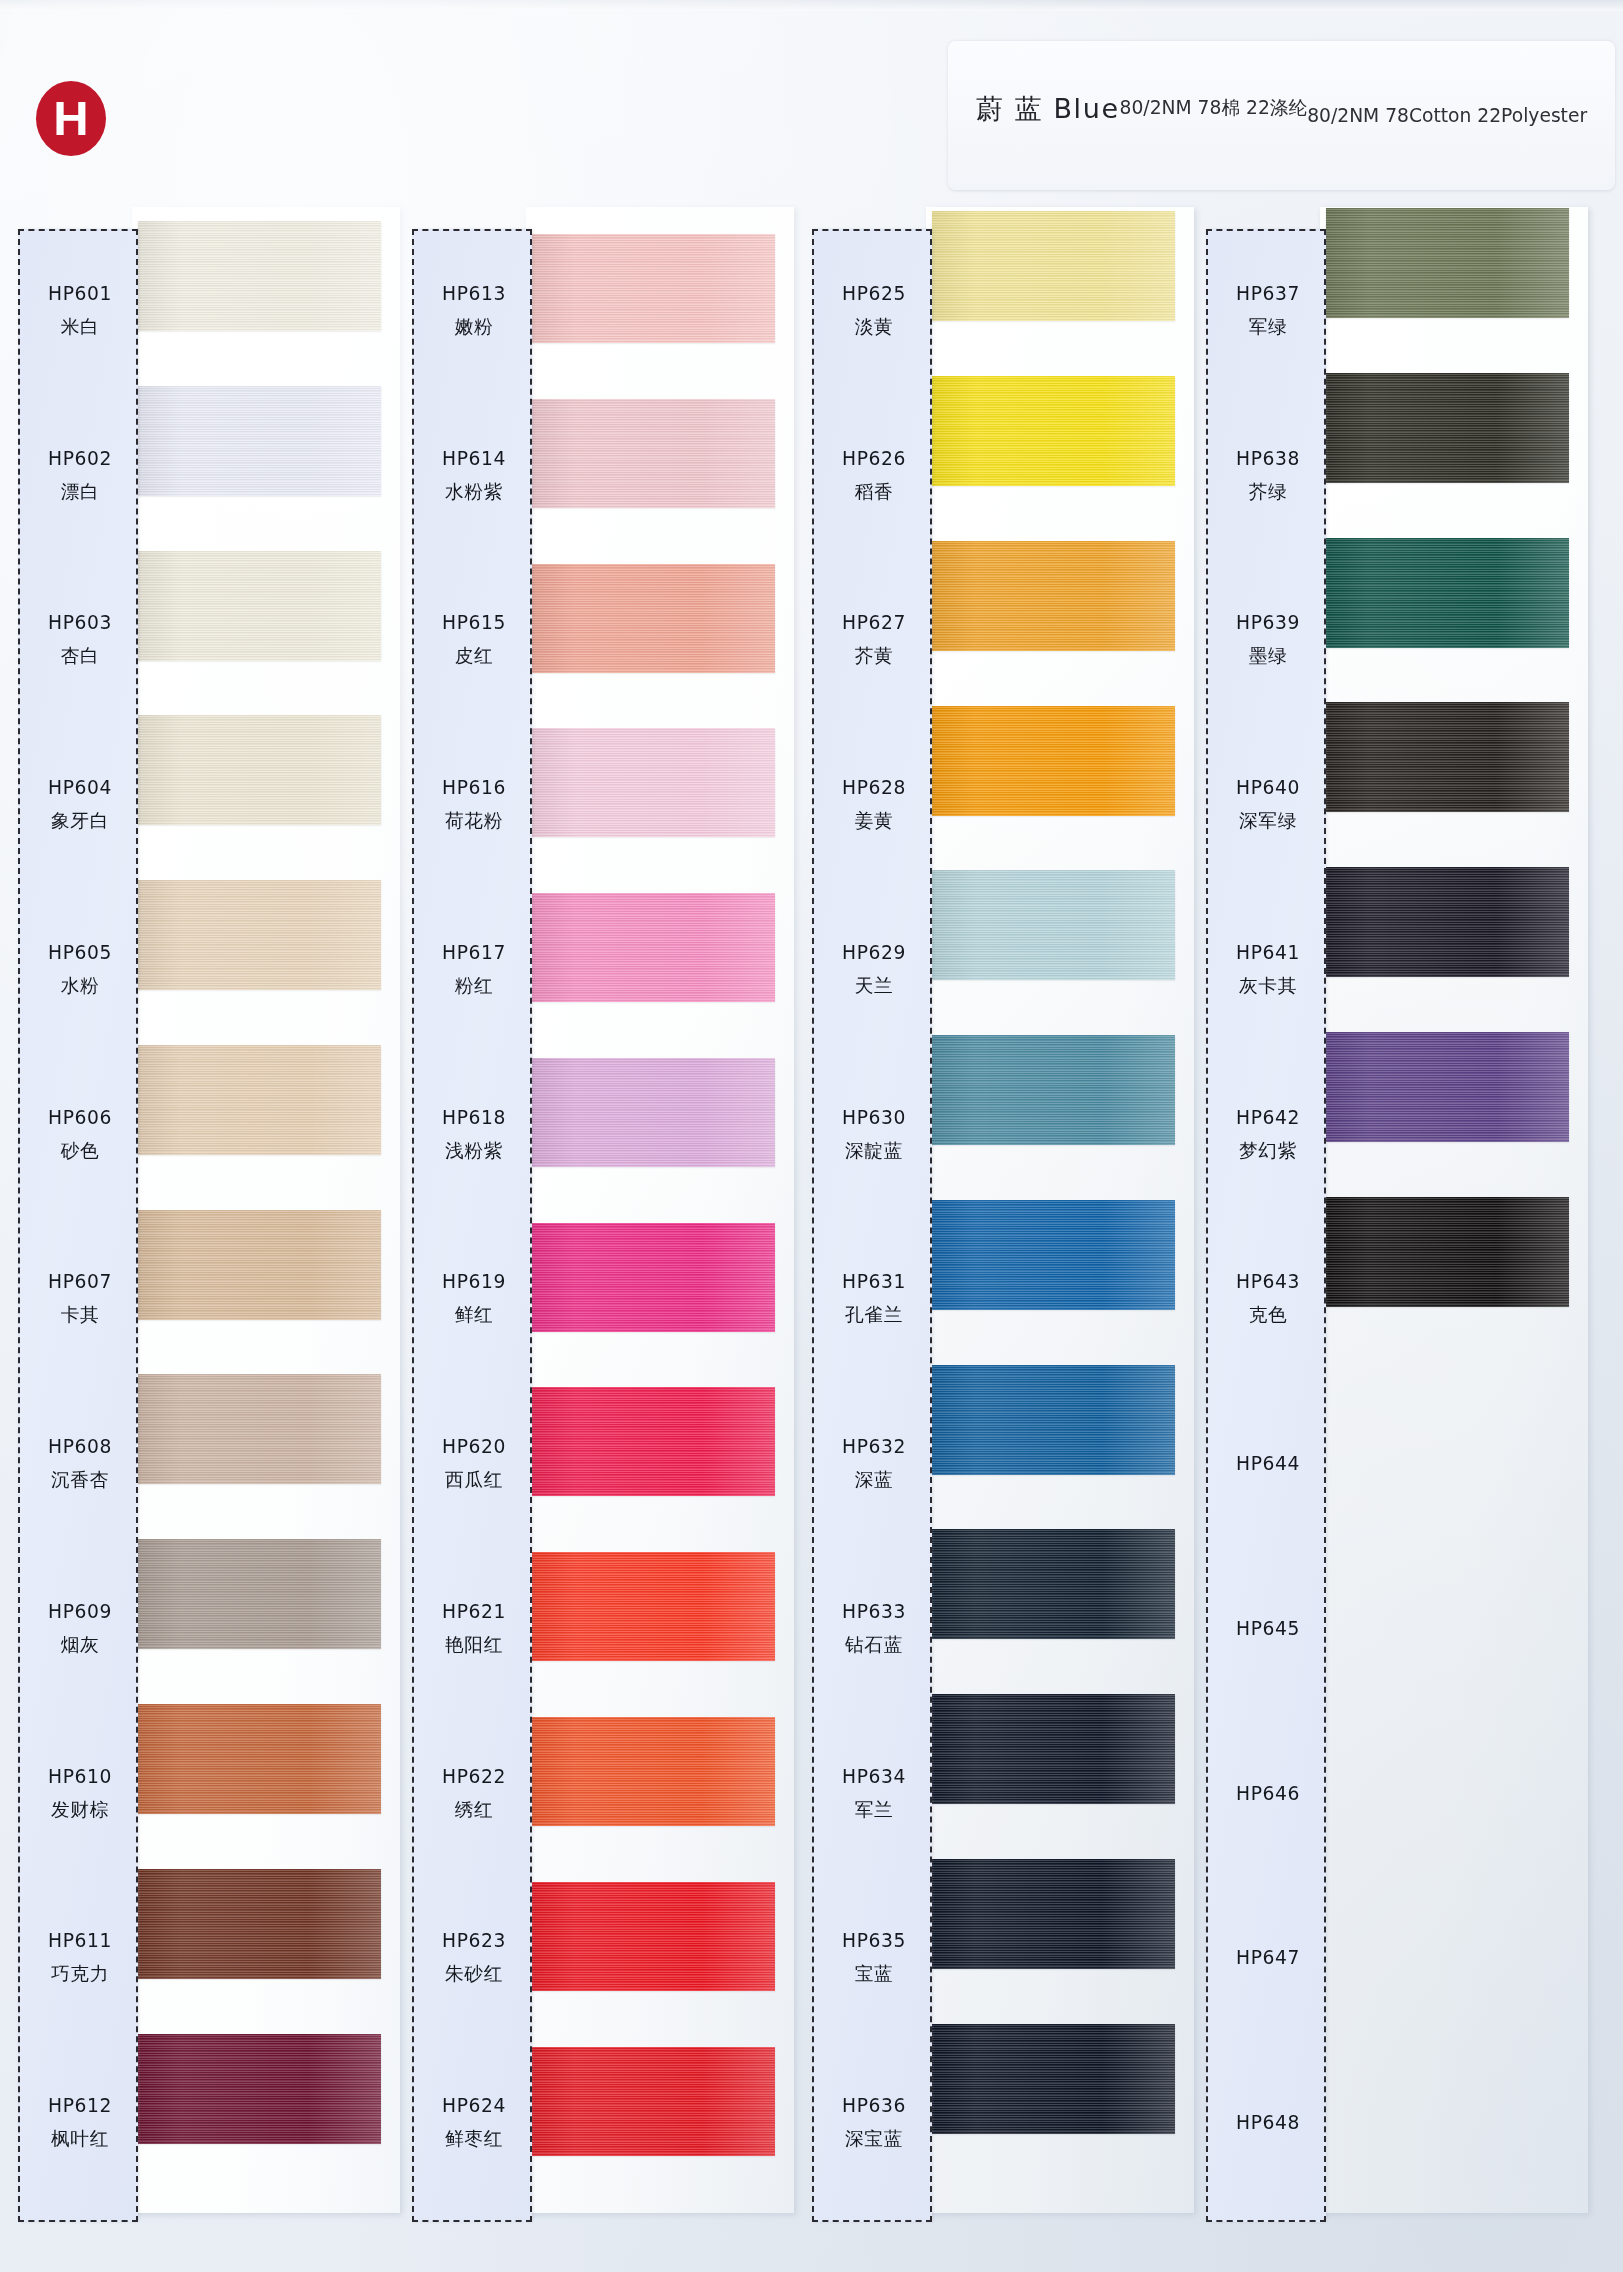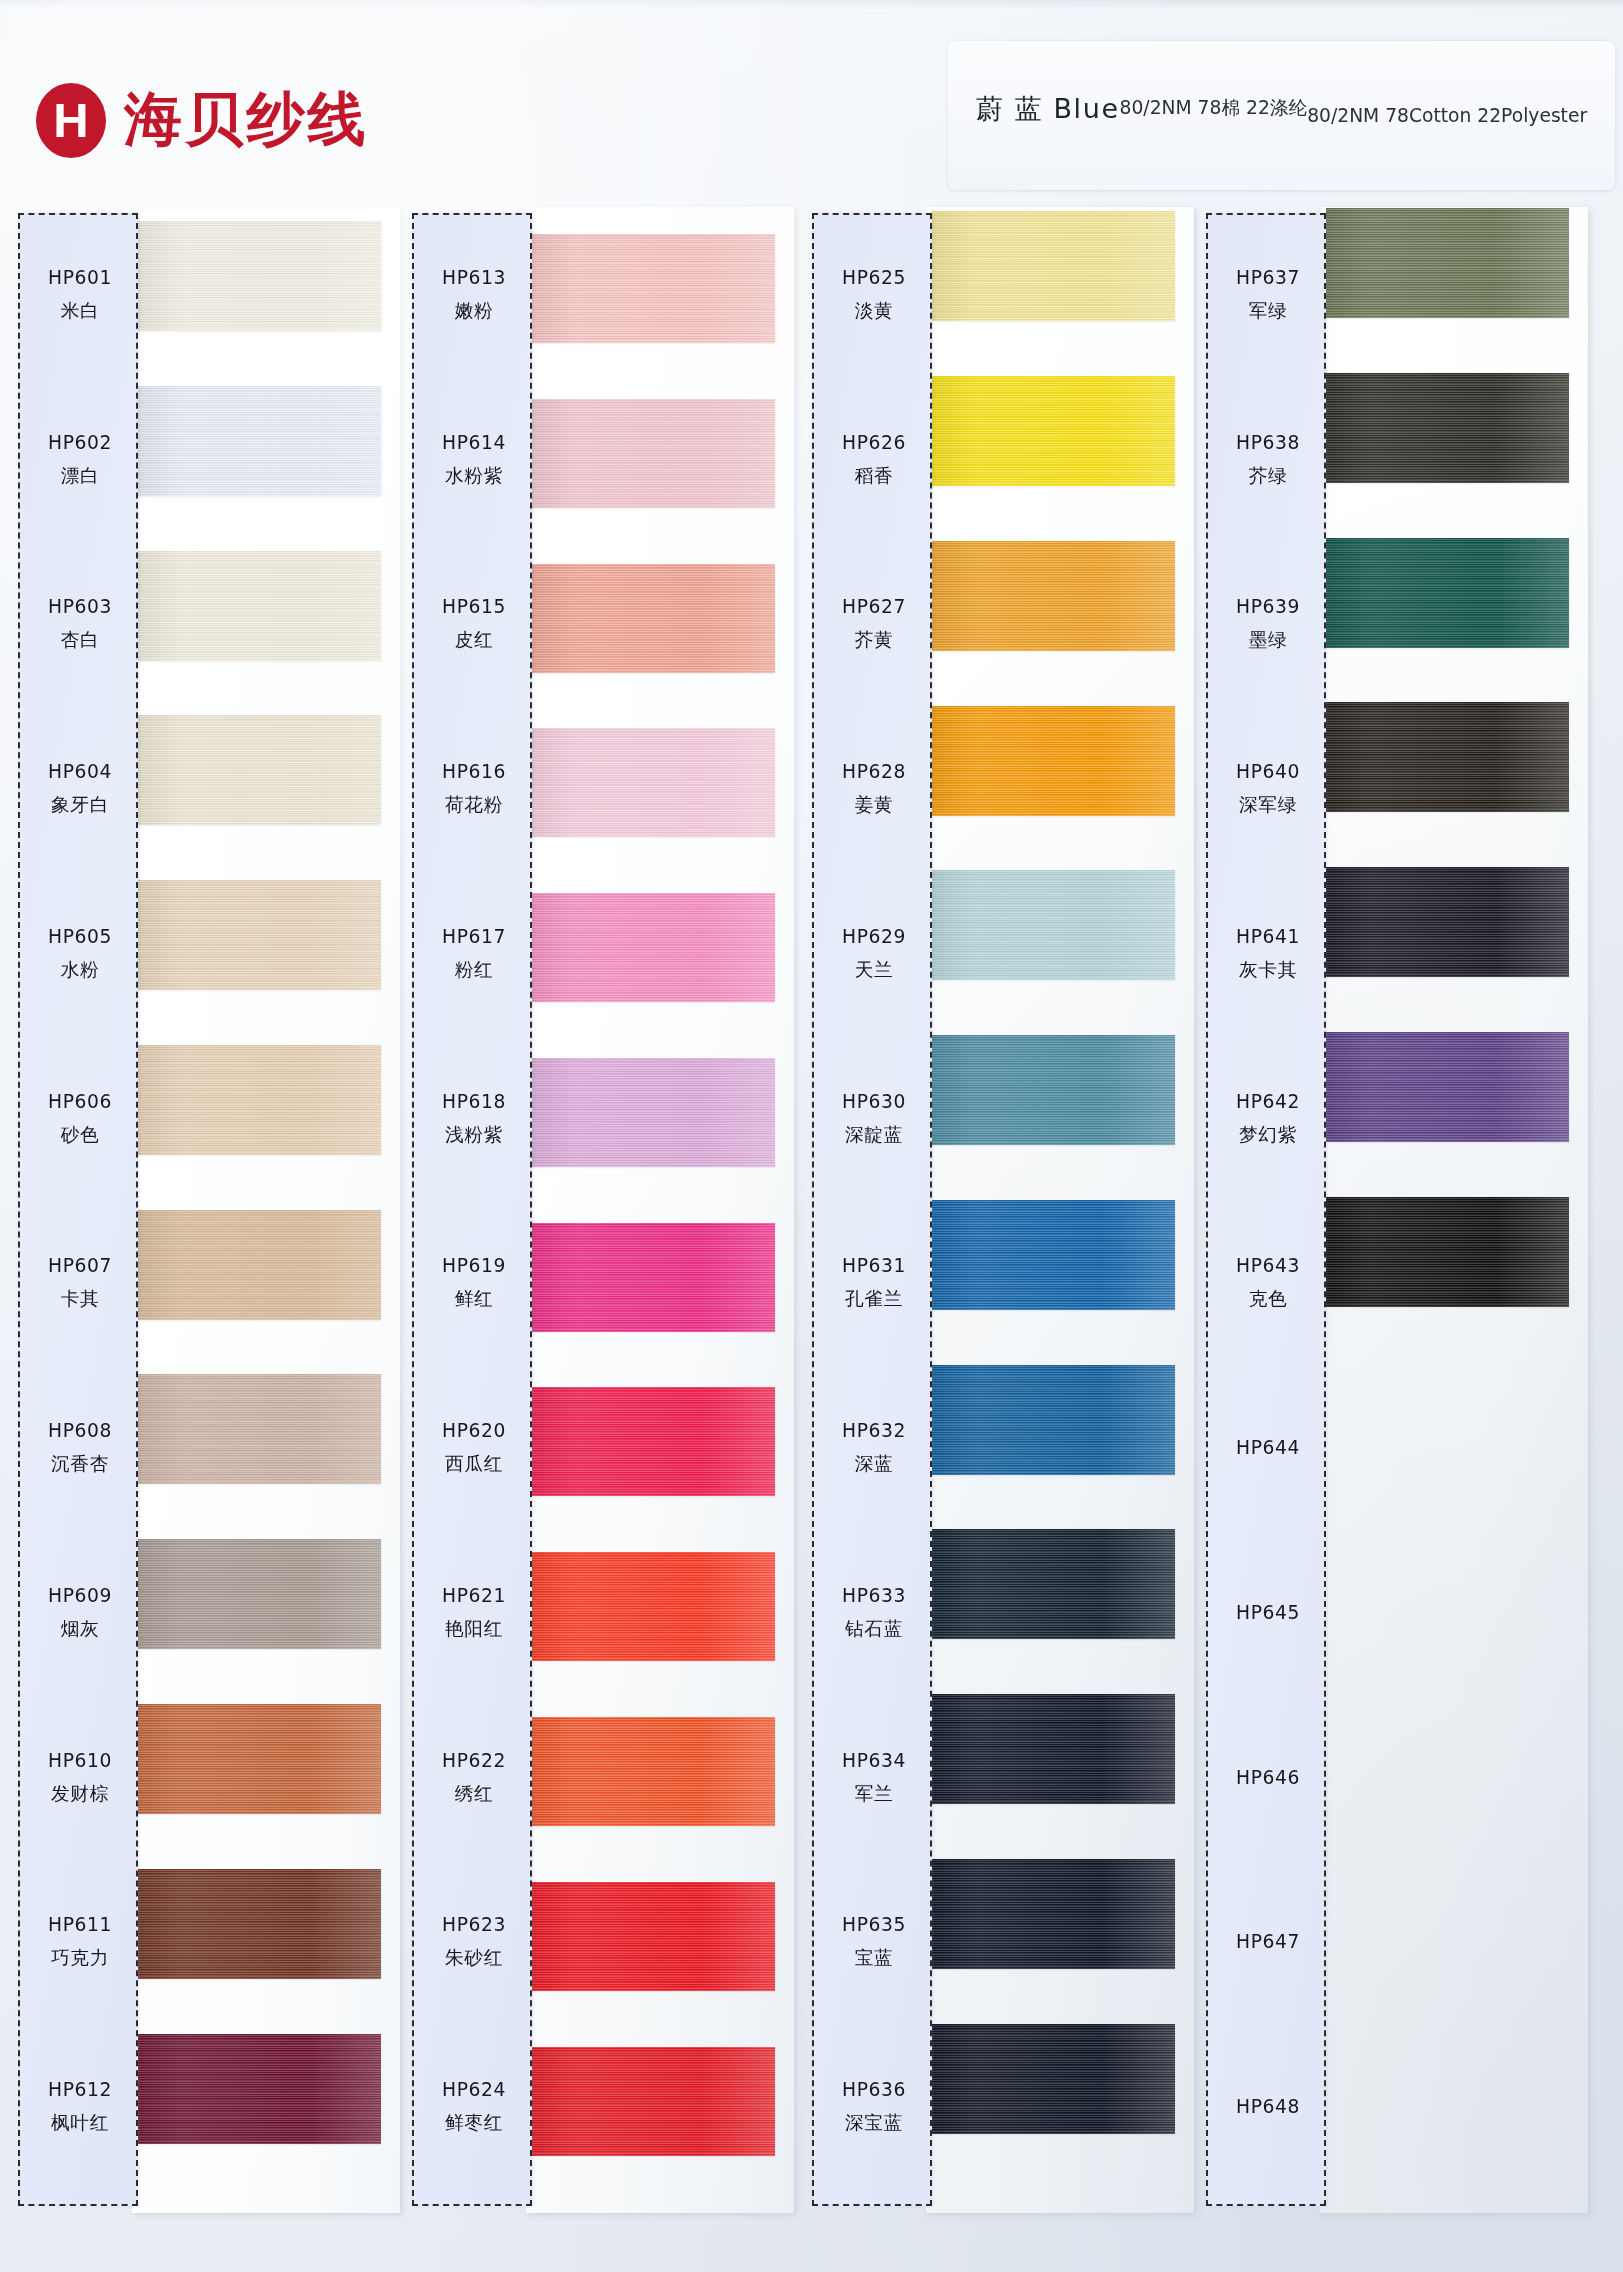--- a/index.html
+++ b/index.html
@@ -115,21 +115,21 @@
     top:-6.5px;
     left:114px;
     width:268px;
     height:2006px;
     background:linear-gradient(95deg,#ffffff 0%, #fdfefe 60%, #f4f7fa 100%);
     box-shadow: 1.6px 1.6px 5.7px rgba(110,125,145,.22);
   }
   .label-strip {
     position: absolute;
     left: 0;
-    top: 0;
+    top: 16px;
     width: 120px;
     height: 1993px;
     background: linear-gradient(100deg,#e3e8f8 0%, #e8edfa 45%, #dfe6f6 100%);
     border: 2.4px dashed #2a2a30;
     box-sizing: border-box;
     z-index: 3;
     box-shadow: 0.8px 0 2.4px rgba(120,132,150,.18);
   }
   .swatch-col {
     position: absolute;
@@ -191,21 +191,20 @@
   }
 </style>
 </head>
 <body>
 
 <div id="card">
   <div class="paper-top-edge"></div>
 
   <div id="logo">
     <div class="logo-badge">H</div>
-    <div class="logo-text">海贝纱线</div>
   </div>
 
   <div id="title-box">
     <div class="title-main">蔚 蓝 Blue</div>
     <div class="title-sub">80/2NM 78棉 22涤纶</div>
     <div class="title-sub2">80/2NM 78Cotton 22Polyester</div>
   </div>
 
   <div id="columns-host">
       <div class="column" style="left: 18px;">

